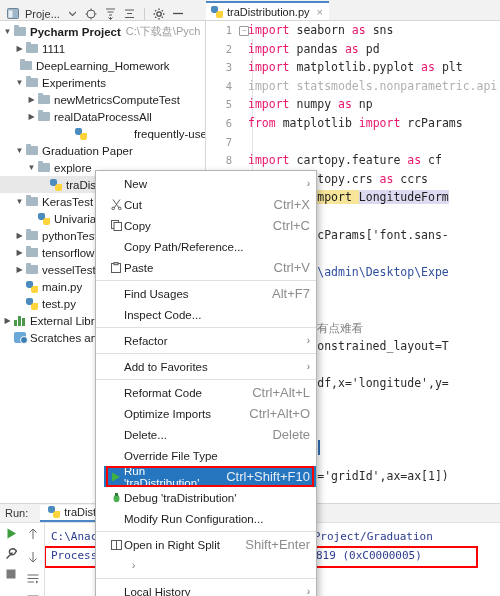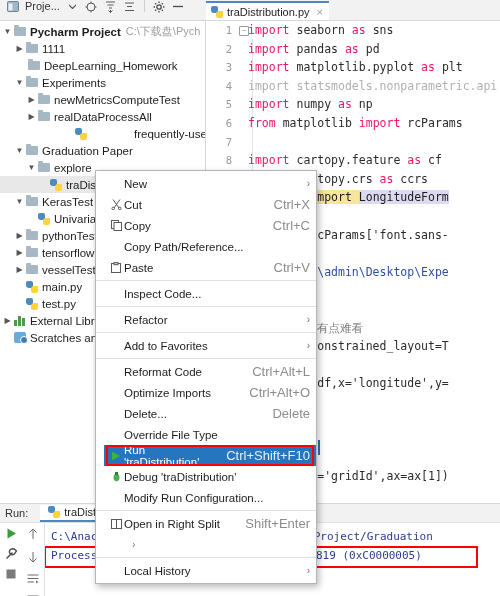--- a/index.html
+++ b/index.html
@@ -9,21 +9,21 @@
     font-family:"Liberation Sans", sans-serif;
     font-size:11px;
     color:#1d1d1d;
     position:relative;
     -webkit-font-smoothing:antialiased;
   }
   .app{position:absolute;inset:0;display:flex;flex-direction:column;}
 
   
   .toprow{height:20px;display:flex;align-items:stretch;background:#f2f2f2;border-bottom:1px solid #d7d7d7;}
-  .proj-toolbar{width:206px;display:flex;align-items:flex-start;gap:6px;padding-left:6px;box-sizing:border-box;background:#f2f2f2;}
+  .proj-toolbar{width:206px;display:flex;align-items:flex-end;gap:6px;padding-left:6px;box-sizing:border-box;background:#f2f2f2;}
   .proj-toolbar .lbl{font-size:11px;color:#333;}
   .ticon{width:13px;height:13px;display:inline-flex;align-items:center;justify-content:center;color:#5a5a5a;}
   .ticon svg{display:block;}
   .tsep{width:1px;height:12px;background:#cfcfcf;margin:0 2px;}
 
   .tabstrip{flex:1;display:flex;align-items:flex-end;background:#f2f2f2;}
   .tab{height:19px;display:flex;align-items:center;gap:4px;padding:0 6px 0 5px;background:#ffffff;
        border-top:2px solid #4a86c8;box-sizing:border-box;font-size:11px;color:#1d1d1d;}
   .tab .x{color:#9a9a9a;font-size:11px;margin-left:3px;}
 
@@ -168,21 +168,21 @@
           <span class="rlabel bold">Pycharm Project</span>
           <span class="rsub">C:\下载盘\Pych</span>
         </div>
         <div class="row" style="padding-left: 14px;">
           <span class="arrow">▶</span>
           <span class="ic">
             <span class="folder"></span>
           </span>
           <span class="rlabel">1111</span>
         </div>
-        <div class="row" style="padding-left: 16px;">
+        <div class="row" style="padding-left: 8px;">
           <span class="arrow"></span>
           <span class="ic">
             <span class="folder"></span>
           </span>
           <span class="rlabel">DeepLearning_Homework</span>
         </div>
         <div class="row" style="padding-left: 14px;">
           <span class="arrow">▼</span>
           <span class="ic">
             <span class="folder"></span>
@@ -418,20 +418,25 @@
             <rect x="0.5" y="1.5" width="9" height="9" fill="none" stroke="#5a5a5a"></rect>
             <rect x="3" y="0.3" width="4" height="2.4" fill="#c7c7c7" stroke="#5a5a5a"></rect>
           </svg>
         </span>
         <span class="mtx">Paste</span>
         <span class="msc">Ctrl+V</span>
       </div>
       <div class="msep"></div>
       <div class="mi">
         <span class="mic"></span>
+        <span class="mtx">Find Usages</span>
+        <span class="msc">Alt+F7</span>
+      </div>
+      <div class="mi">
+        <span class="mic"></span>
         <span class="mtx">Inspect Code...</span>
       </div>
       <div class="msep"></div>
       <div class="mi">
         <span class="mic"></span>
         <span class="mtx">Refactor</span>
         <span class="mar">›</span>
       </div>
       <div class="msep"></div>
       <div class="mi">

